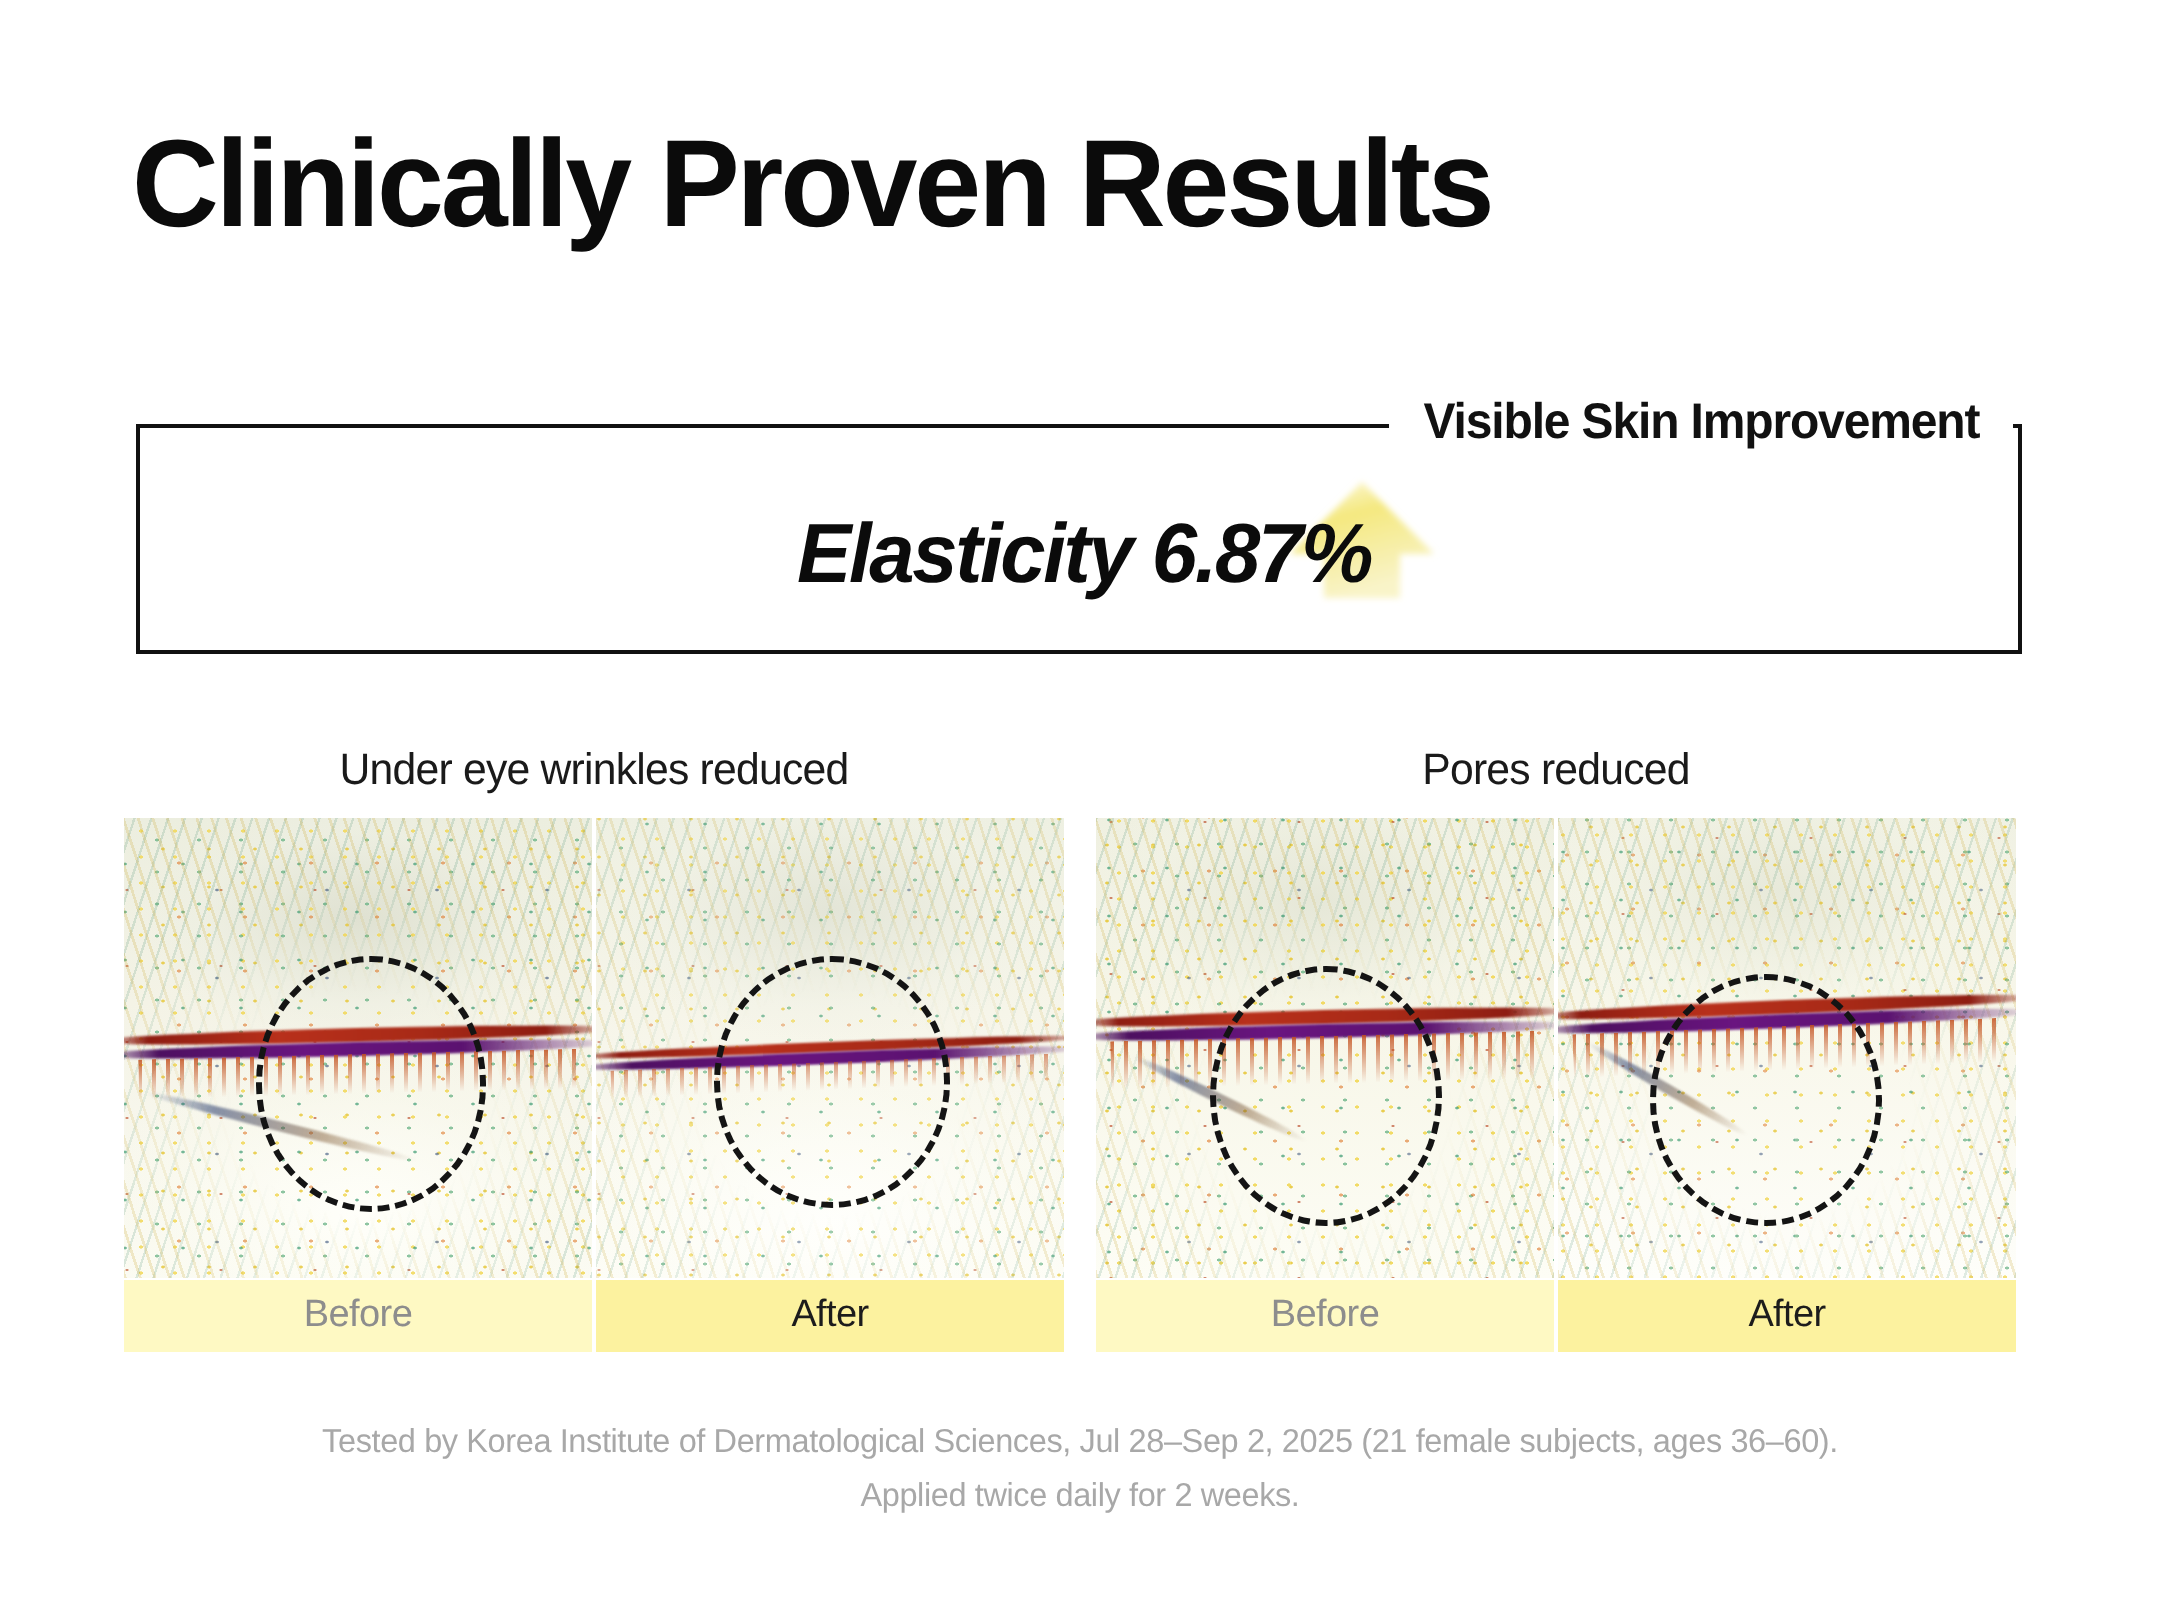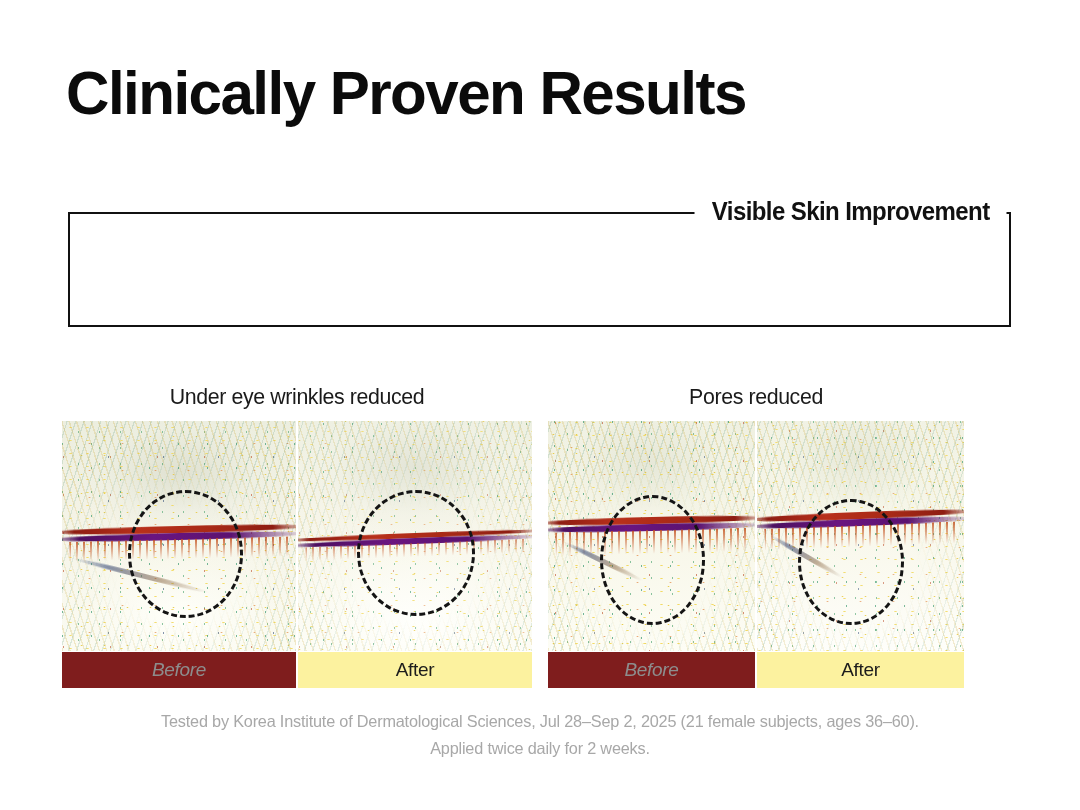--- a/index.html
+++ b/index.html
@@ -99,24 +99,24 @@
 
   
   .groups {
     position: absolute;
     left: 0;
     top: 368px;
     width: 1080px;
   }
   .group {
     position: absolute;
-    top: 16px;
+    top: 4px;
   }
   .group.left  { left: 62px;  width: 470px; }
-  .group.right { left: 548px; width: 416px; }
+  .group.right { left: 548px; width: 460px; }
 
   .group-title {
     text-align: center;
     font-size: 22px;
     color: #1a1a1a;
     letter-spacing: -0.4px;
     margin-bottom: 11px;
     transform: scaleX(0.97);
   }
 
@@ -253,21 +253,21 @@
     margin-top: 1px;
   }
   .caption {
     flex: 1 1 0;
     display: flex;
     align-items: center;
     justify-content: center;
     font-size: 19px;
     letter-spacing: -0.3px;
   }
-  .caption.before { background: #7f1d1d; color: #8d8d8d; font-style: italic; }
+  .caption.before { background: #fef9c3; color: #8d8d8d; }
   .caption.after  { background: #fcf29f; color: #1c1c1c; }
 
   
   .footer {
     position: absolute;
     left: 0;
     top: 708px;
     width: 1080px;
     text-align: center;
     font-size: 16.5px;
@@ -279,20 +279,38 @@
 </style>
 </head>
 <body>
 
 <div class="headline">Clinically Proven Results</div>
 
 <div class="statbox">
 
   <div class="stats-row">
 
+    <div class="stat">
+      <svg class="stat-arrow" viewBox="0 0 78 66">
+        <defs>
+          <linearGradient id="ag1" x1="0" y1="0" x2="0.35" y2="1">
+            <stop offset="0%" stop-color="#fffdf0"></stop>
+            <stop offset="38%" stop-color="#f4e87f"></stop>
+            <stop offset="100%" stop-color="#f9f4c9"></stop>
+          </linearGradient>
+          <filter id="af1" x="-30%" y="-30%" width="170%" height="170%">
+            <feGaussianBlur stdDeviation="1.6"></feGaussianBlur>
+          </filter>
+        </defs>
+        <g filter="url(#af1)">
+          <path d="M39 4 L75 40 L58 40 L58 62 L20 62 L20 40 L3 40 Z" fill="url(#ag1)"></path>
+        </g>
+      </svg>
+      <span class="stat-text">Elasticity 6.87%</span>
+    </div>
 
 
   </div>
 
   <div class="statbox-legend">
     <span>Visible Skin Improvement</span>
   </div>
 </div>
 
 <div class="groups">

